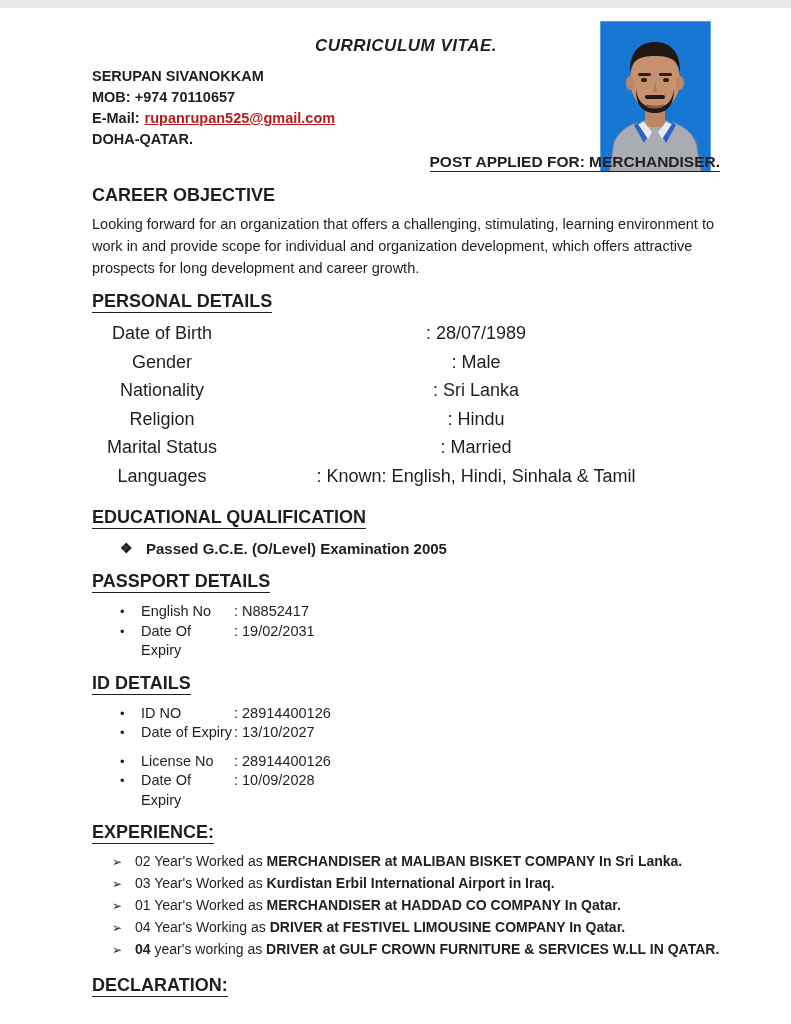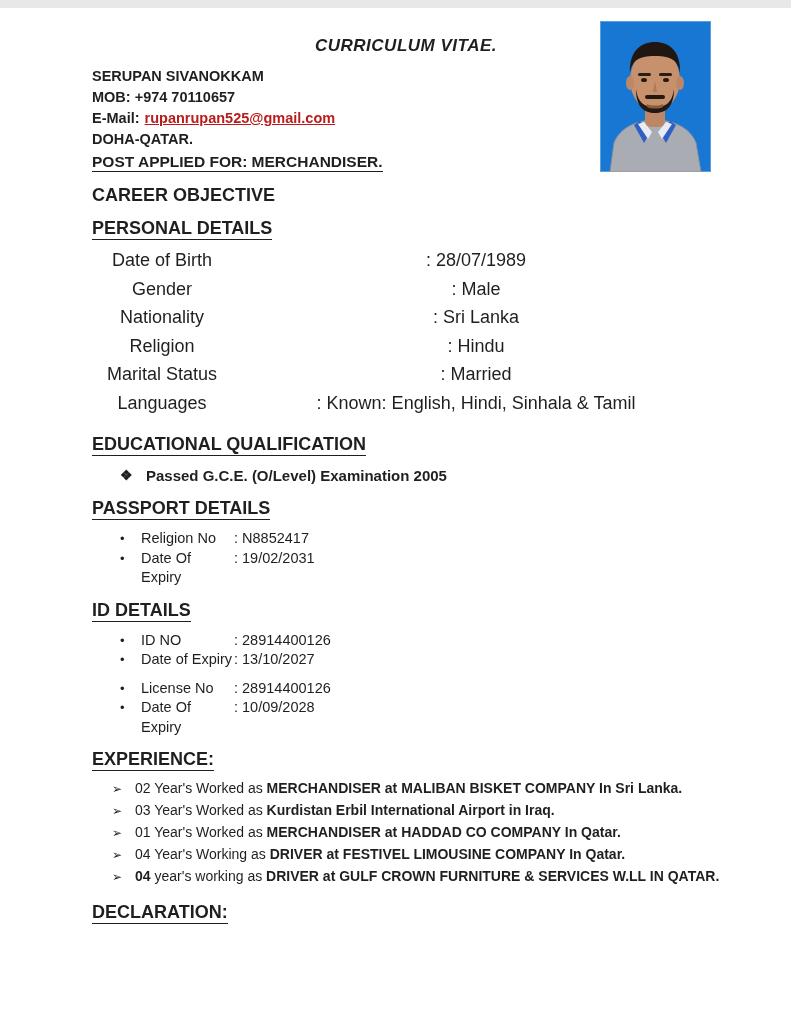--- a/index.html
+++ b/index.html
@@ -37,21 +37,21 @@
   .contact-label { margin-right: 5px; }
   .email-link {
     color: #b91c1c;
     text-decoration: underline;
     font-weight: bold;
     cursor: pointer;
   }
   .post-applied {
     font-size: 15.5px;
     font-weight: bold;
-    text-align: left;
+    text-align: right;
     margin-top: 1px;
     line-height: 22px;
   }
   .post-applied span {
     border-bottom: 1.7px solid #1f1f1f;
     padding-bottom: 1px;
   }
   .section-heading {
     font-size: 18px;
     font-weight: bold;
@@ -162,20 +162,21 @@
     <div>
       <div class="contact-line">SERUPAN SIVANOKKAM</div>
       <div class="contact-line">MOB: +974 70110657</div>
       <div class="contact-line"><span class="contact-label">E-Mail:</span><a class="email-link">rupanrupan525@gmail.com</a></div>
       <div class="contact-line">DOHA-QATAR.</div>
     </div>
 
     <div class="post-applied"><span>POST APPLIED FOR: MERCHANDISER.</span></div>
 
     <div class="section-heading no-underline"><span class="hd">CAREER OBJECTIVE</span></div>
+    <div class="body-para">Looking forward for an organization that offers a challenging, stimulating, learning environment to work in and provide scope for individual and organization development, which offers attractive prospects for long development and career growth.</div>
 
     <div class="section-heading"><span class="hd">PERSONAL DETAILS</span></div>
     <div class="pd-rows">
       <div class="pd-row">
           <span class="pd-label">Date of Birth</span>
           <span class="pd-value">: 28/07/1989</span>
         </div>
       <div class="pd-row">
           <span class="pd-label">Gender</span>
           <span class="pd-value">: Male</span>
@@ -201,21 +202,21 @@
     <div class="section-heading"><span class="hd">EDUCATIONAL QUALIFICATION</span></div>
     <div class="edu-item">
         <span class="edu-bullet">❖</span>
         <span>Passed G.C.E. (O/Level) Examination 2005</span>
       </div>
 
     <div class="section-heading"><span class="hd">PASSPORT DETAILS</span></div>
     <div class="dot-rows">
       <div class="dot-row">
           <span class="dot-bullet">•</span>
-          <span class="dot-label">Religion No</span>
+          <span class="dot-label">English No</span>
           <span>: N8852417</span>
         </div>
       <div class="dot-row">
           <span class="dot-bullet">•</span>
           <span class="dot-label">Date Of Expiry</span>
           <span>: 19/02/2031</span>
         </div>
     </div>
 
     <div class="section-heading"><span class="hd">ID DETAILS</span></div>

